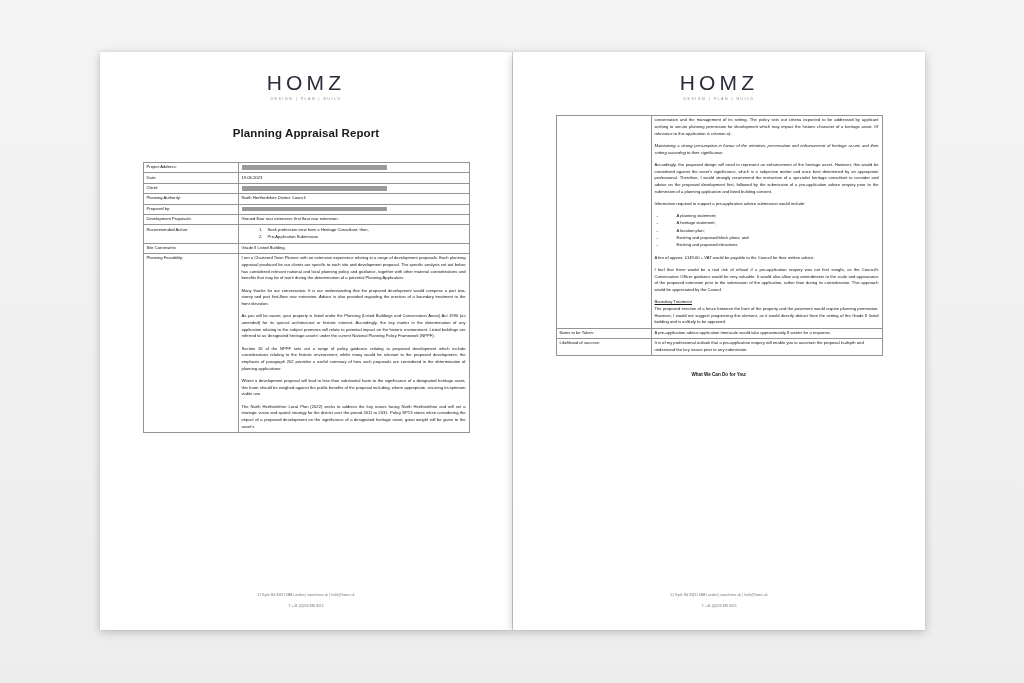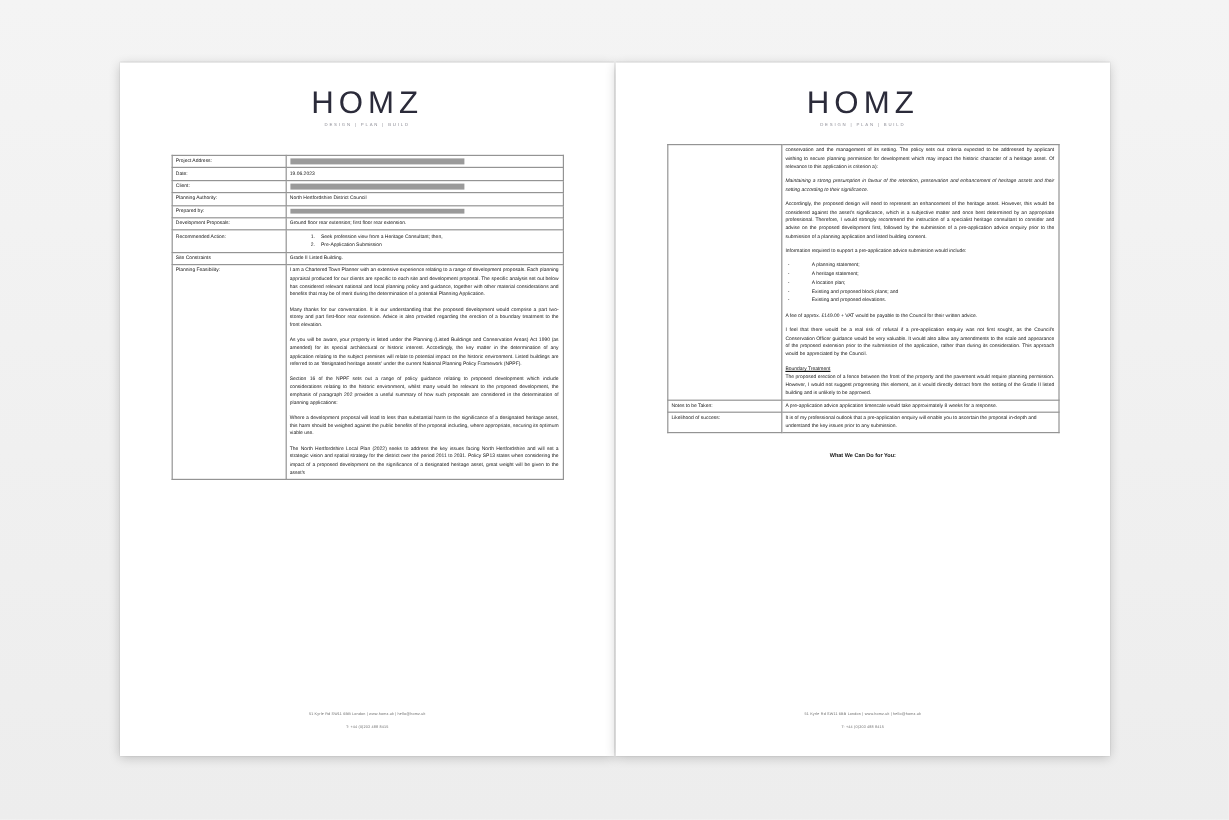--- a/index.html
+++ b/index.html
@@ -30,21 +30,21 @@
 
   .page-inner {
     position: relative;
     width: 100%; height: 100%;
     padding: 0 10px;
   }
   
   .logo-block { text-align: center; padding-top: 20px; }
   .logo-word {
     font-family: "Liberation Sans", sans-serif;
-    font-size: 26px;
+    font-size: 21px;
     letter-spacing: 4.2px;
     color: #2b2b3a;
     font-weight: 300;
     line-height: 1;
   }
   .logo-tag {
     margin-top: 4px;
     font-size: 3.6px;
     letter-spacing: 1.5px;
     color: #8a8a93;
@@ -124,20 +124,21 @@
 <div id="stage">
 
   <div class="page" id="page-left">
     <div class="page-inner">
 
       <div class="logo-block">
         <div class="logo-word">HOMZ</div>
         <div class="logo-tag">DESIGN | PLAN | BUILD</div>
       </div>
 
+      <div class="doc-title">Planning Appraisal Report</div>
 
       <table class="doc-table">
         <tbody>
           <tr>
             <td class="lbl">Project Address:</td>
             <td class="val">
                 <span class="redact"></span>
               </td>
           </tr>
           <tr>

